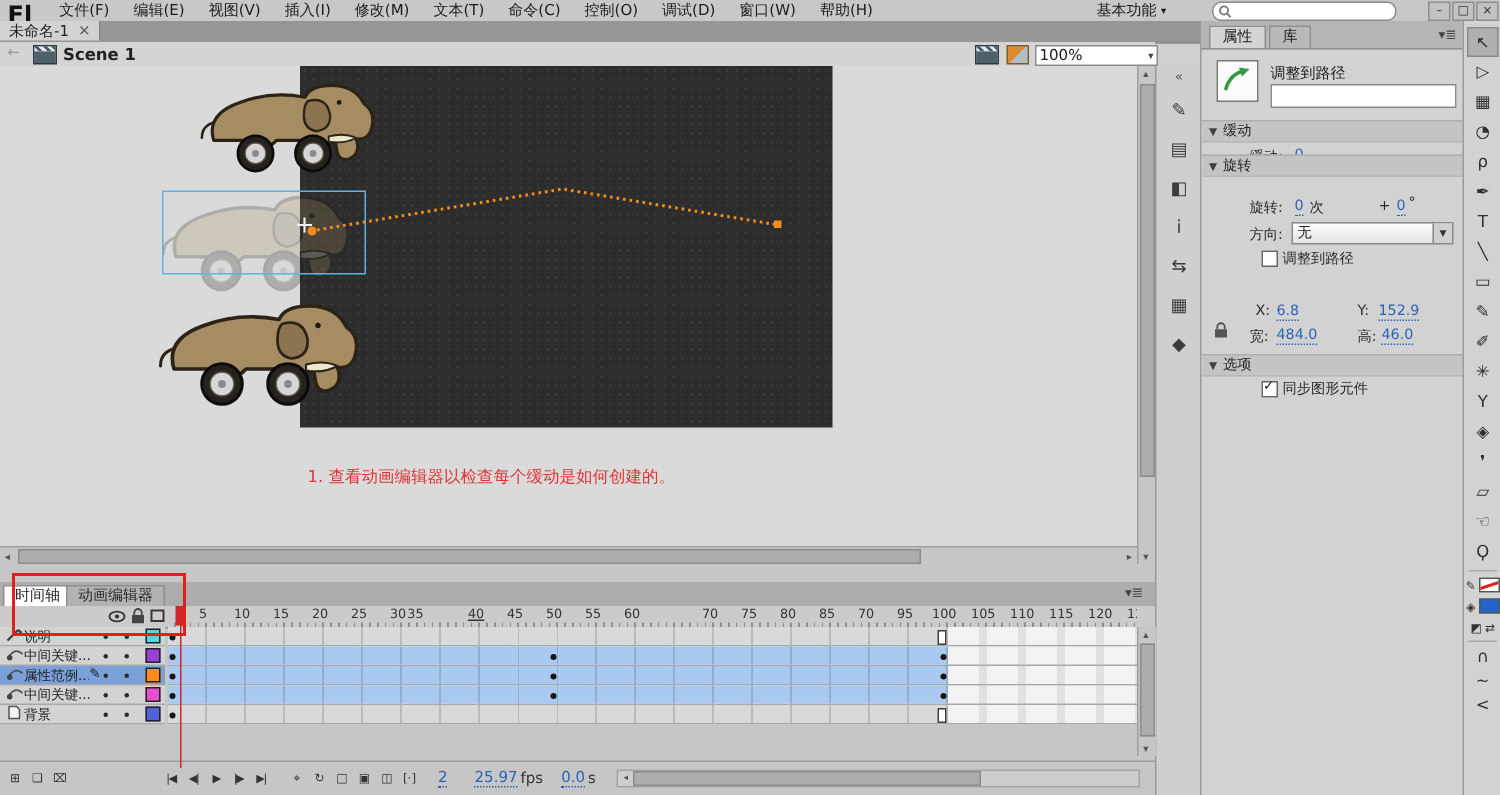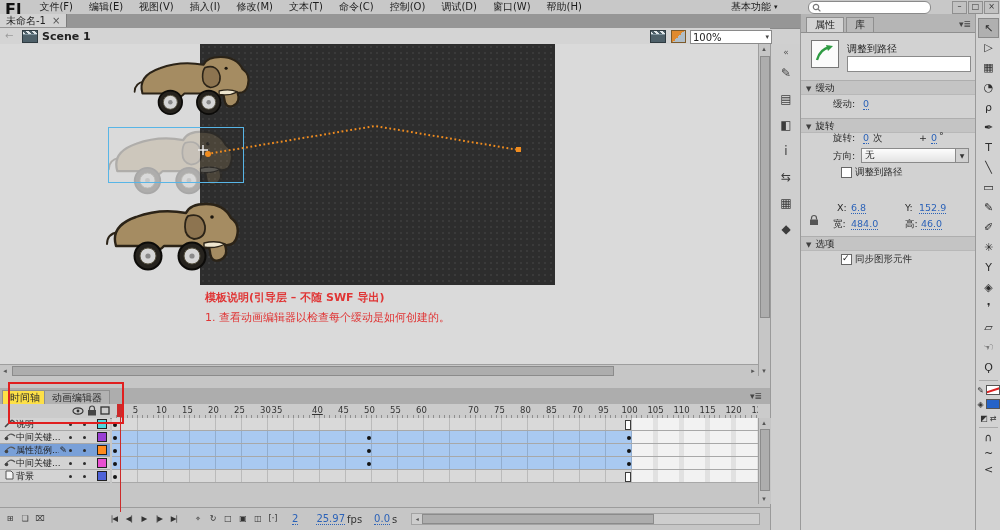--- a/index.html
+++ b/index.html
@@ -40,21 +40,21 @@
   .thumb{background:#adadad;border:1px solid #8b8b8b;position:absolute;}
   .scrarrow{position:absolute;font-size:7px;color:#555;line-height:10px;text-align:center;width:10px;}
   
   #dock{left:770px;top:44px;width:30px;height:486px;background:#cfcfcf;border-left:1px solid #9a9a9a;border-right:1px solid #9a9a9a;}
   .dock-icon{width:20px;height:20px;margin:6px auto 0;text-align:center;line-height:20px;font-size:12px;color:#3c3c3c;}
   #dock-collapse{display:block;text-align:center;color:#555;font-size:9px;margin-top:3px;}
   
   #timeline{left:0;top:376px;width:770px;height:154px;background:#c6c6c6;}
   #tl-tabs{left:0;top:12px;width:770px;height:16px;background:#adadad;border-bottom:1px solid #8f8f8f;}
   .tl-tab{position:absolute;top:2px;height:13px;padding:0 7px;line-height:13px;border:1px solid #8f8f8f;border-bottom:none;background:#b2b2b2;color:#2a2a2a;}
-  .tl-tab.active{background:#fde047;}
+  .tl-tab.active{background:#ffffff;}
   #tl-panelmenu{right:8px;top:3px;position:absolute;color:#444;font-size:9px;}
   #tl-ruler-row{left:0;top:28px;width:770px;height:14px;background:#cbcbcb;border-bottom:1px solid #8f8f8f;}
   #hdr-icons{position:absolute;left:0;top:0;width:110px;height:14px;}
   #ruler{position:absolute;left:112px;top:0;width:646px;height:14px;overflow:hidden;}
   #ruler::after{content:"";position:absolute;left:0;bottom:0;width:100%;height:3px;
      background:repeating-linear-gradient(90deg,transparent 0 4.2px,#8f8f8f 4.2px 5.2px);}
   .rnum{position:absolute;top:1px;width:16px;text-align:center;font-size:8.5px;color:#333;}
   #layers{left:0;top:42px;width:110px;}
   .lrow{height:12px;border-bottom:1px solid #a8a8a8;background:#d3d3d3;display:flex;align-items:center;position:relative;}
   .lrow.sel{background:#79a0d8;}
@@ -214,21 +214,20 @@
         </svg></div>
     <svg class="abs" style="left:0;top:0;pointer-events:none" width="770" height="320">
       <path d="M207 110 L375 82 L519 106" fill="none" stroke="#f08c1f" stroke-width="2" stroke-dasharray="1.8 2.6"></path>
       <rect x="516" y="103" width="5" height="5" fill="#f08c1f"></rect>
       <circle cx="208" cy="110" r="3" fill="#f08c1f"></circle>
       <g stroke="#f2f2f2" stroke-width="1.4">
         <line x1="198" y1="106" x2="208" y2="106"></line>
           <line x1="203" y1="101" x2="203" y2="111"></line>
       </g>
     </svg>
-    <div id="note-title" class="abs note">模板说明(引导层 – 不随 SWF 导出)</div>
     <div id="note-body" class="abs note">1. 查看动画编辑器以检查每个缓动是如何创建的。</div>
     <div id="stage-hscroll" class="abs">
       <span class="scrarrow" style="left:0;top:1px">◂</span>
       <div class="thumb" style="left:12px;top:1px;width:600px;height:8px"></div>
       <span class="scrarrow" style="right:0;top:1px">▸</span>
     </div>
     <div id="stage-vscroll" class="abs">
       <span class="scrarrow" style="left:0;top:0">▴</span>
       <div class="thumb" style="left:1px;top:12px;width:8px;height:260px"></div>
       <span class="scrarrow" style="left:0;bottom:0">▾</span>
@@ -437,21 +436,21 @@
           <path d="M14 4 L21 5 L16 10 Z" fill="#2f9b43"></path>
         </svg>
     </div>
     <span id="tween-label" class="abs">调整到路径</span>
     <input id="tween-name" class="abs" value="" style="">
 
     <div class="sec-hdr" style="top:66px"><span class="tri">▼</span><span class="sec-title">缓动</span></div>
     <span class="plabel" style="left:32px;top:84px">缓动:</span>
     <span class="pval hot" style="left:62px;top:84px">0</span>
 
-    <div class="sec-hdr" style="top:104px"><span class="tri">▼</span><span class="sec-title">旋转</span></div>
+    <div class="sec-hdr" style="top:89px"><span class="tri">▼</span><span class="sec-title">旋转</span></div>
     <span class="plabel" style="left:32px;top:118px">旋转:</span>
     <span class="pval hot" style="left:62px;top:118px">0</span>
     <span class="plabel" style="left:72px;top:118px">次</span>
     <span class="plabel" style="left:118px;top:118px">+</span>
     <span class="pval hot" style="left:130px;top:118px">0</span>
     <span class="plabel" style="left:138px;top:116px">°</span>
     <span class="plabel" style="left:32px;top:136px">方向:</span>
     <div class="dd" style="left:60px;top:134px;width:106px">
       <span class="ddval">无</span>
       <span class="ddbtn">▼</span>

